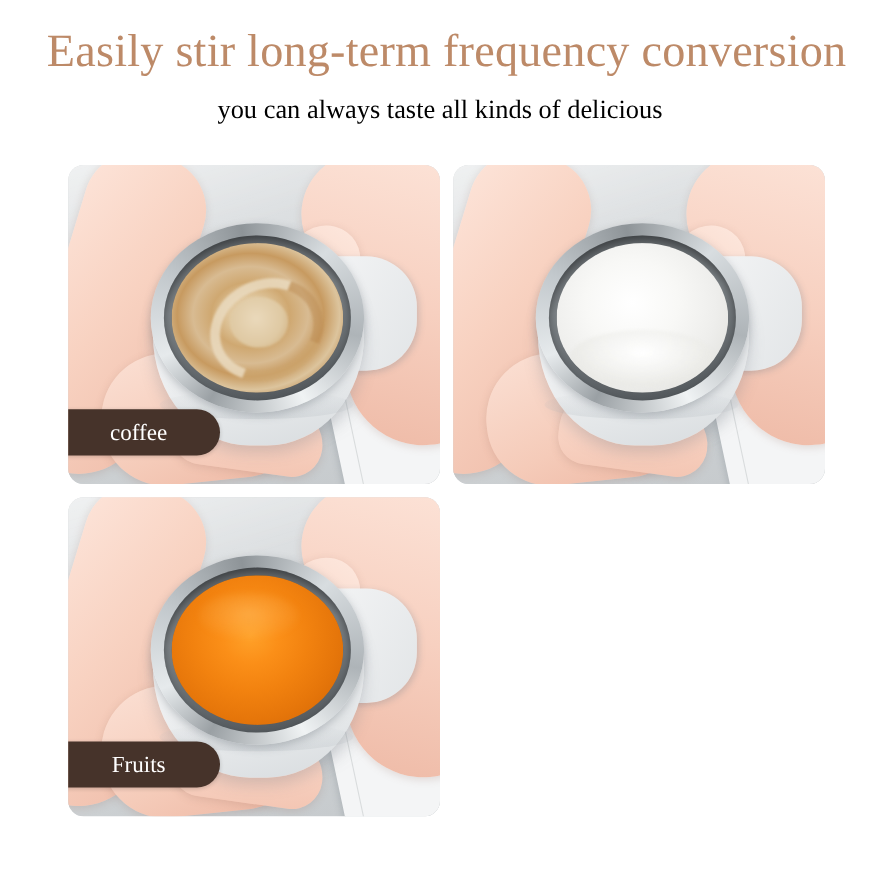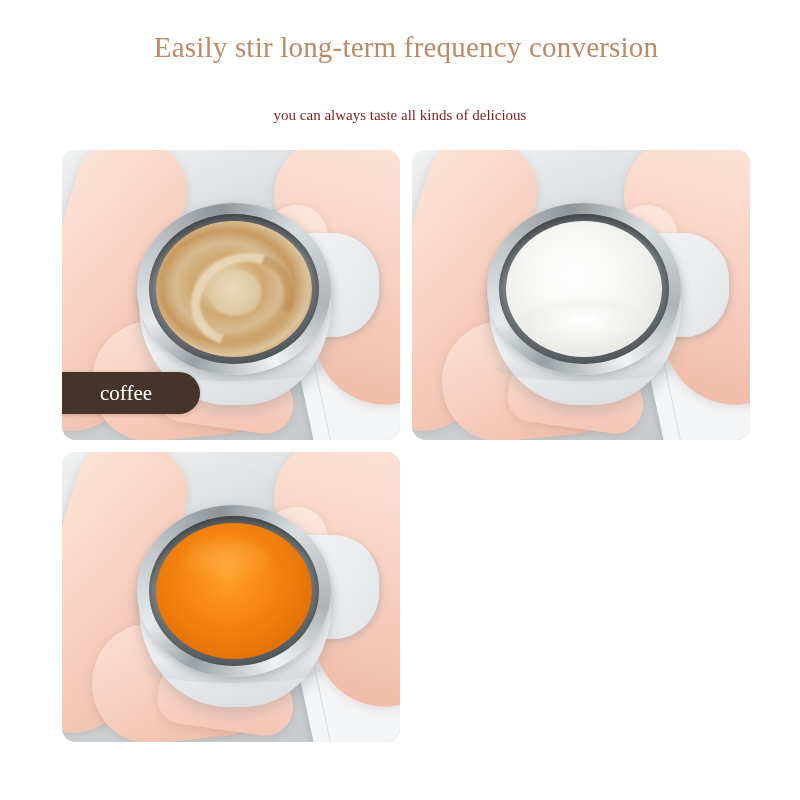--- a/index.html
+++ b/index.html
@@ -17,34 +17,34 @@
 
   
   .header {
     width: 800px;
     padding-top: 26px;
     text-align: center;
     background: #ffffff;
   }
   .title {
     font-family: "Liberation Serif", "DejaVu Serif", serif;
-    font-size: 29px;
+    font-size: 42px;
     line-height: 42px;
     color: #bd8a68;
     letter-spacing: 0.2px;
     font-weight: 400;
     white-space: nowrap;
     padding-left: 12px;
   }
   .subtitle {
-    margin-top: 34px;
+    margin-top: 19px;
     font-family: "Liberation Serif", "DejaVu Serif", serif;
-    font-size: 15px;
+    font-size: 24px;
     line-height: 26px;
-    color: #7f1d1d;
+    color: #000000;
     font-weight: 400;
     white-space: nowrap;
   }
 
   
   .grid {
     position: absolute;
     left: 62px;
     top: 150px;
     width: 678px;
@@ -441,15 +441,16 @@
       </div>
       <div class="liquid liq-fruit">
         <div class="liquid-surface"></div>
         <div class="swirl2"></div>
       </div>
     </div>
     <div class="hand hand-left-palm"></div>
     <div class="hand hand-left-fingers"></div>
     <div class="hand hand-right-thumb"></div>
     <div class="hand hand-right-knuckle"></div>
+    <div class="caption">Fruits</div>
   </div>
 
 </div>
 
 </body></html>

